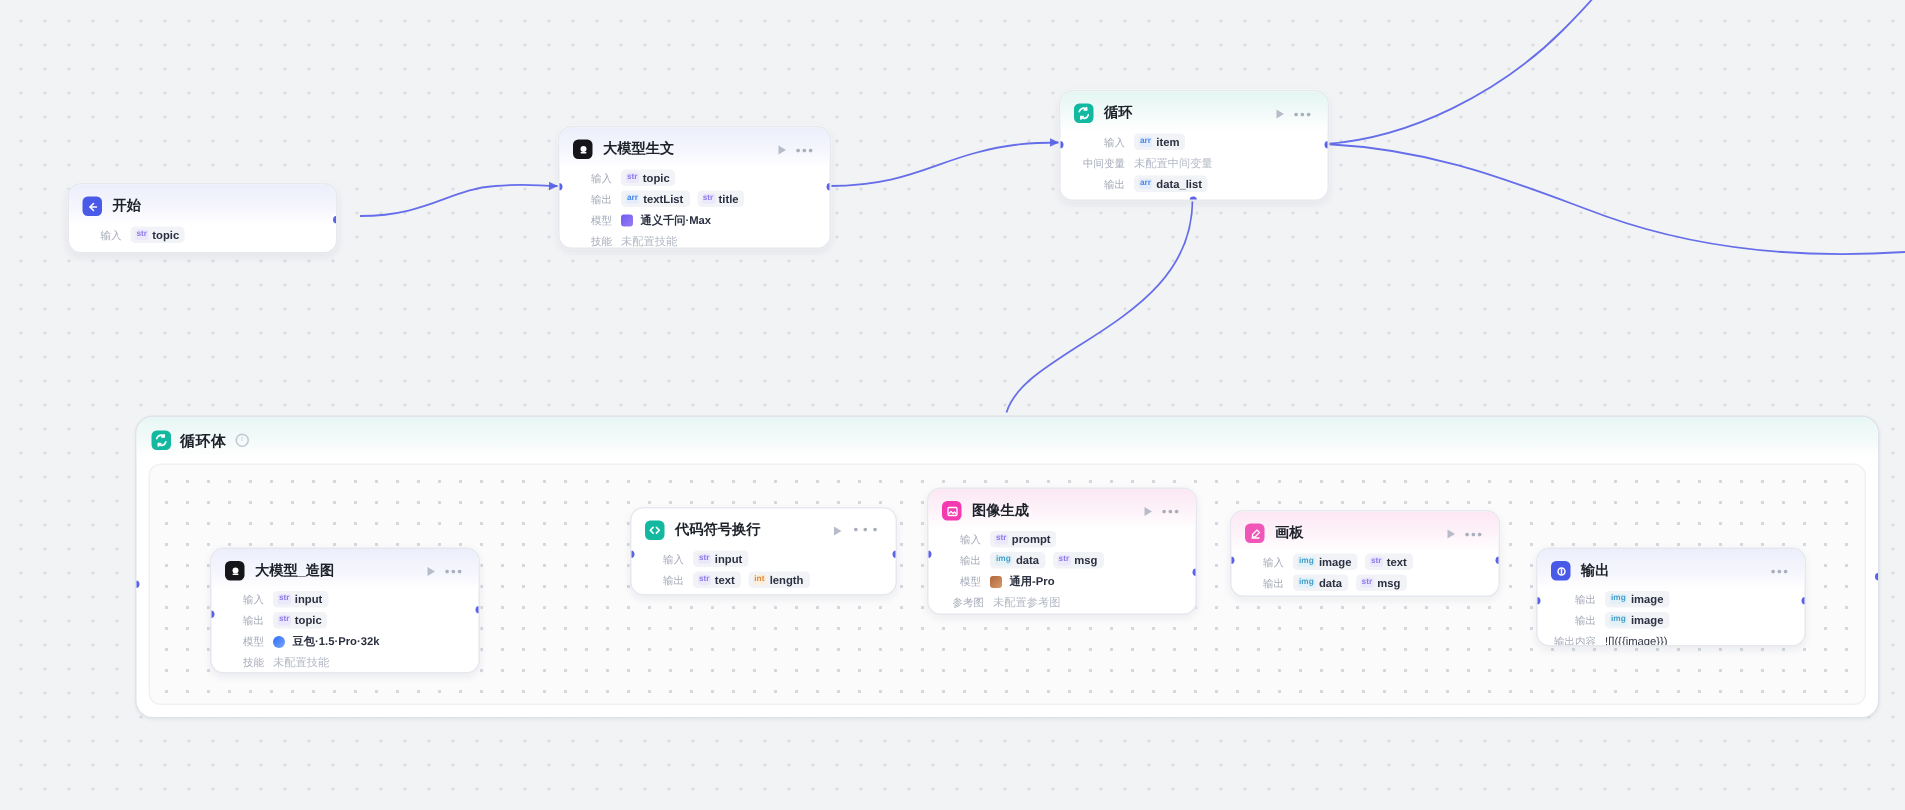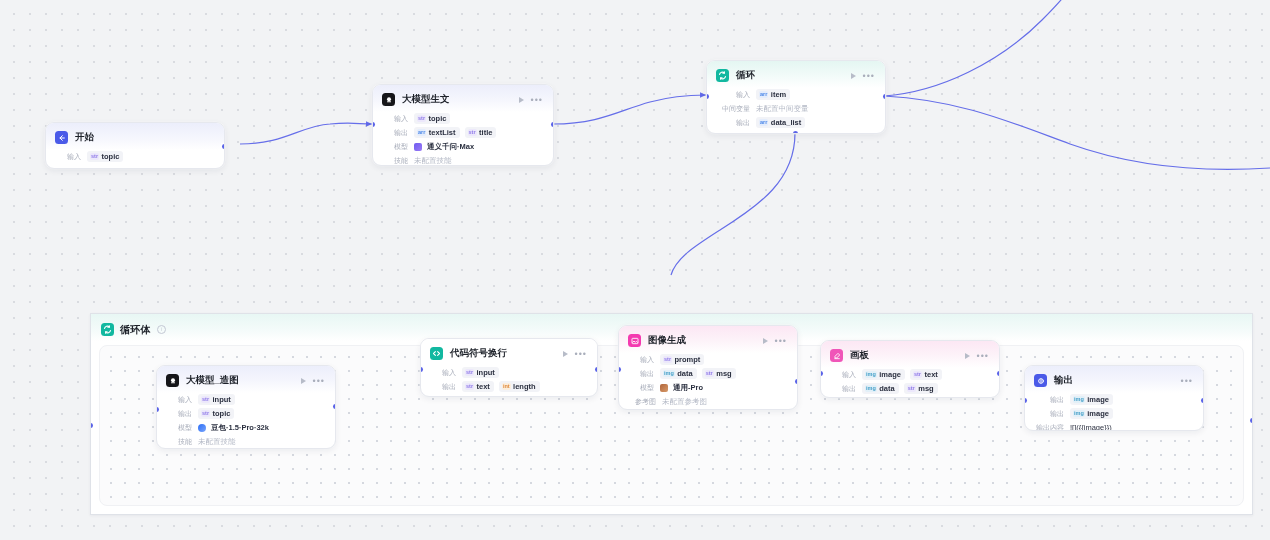--- a/index.html
+++ b/index.html
@@ -13,24 +13,23 @@
     position:relative;width:1270px;height:540px;
     background-color:#f2f3f5;
     background-image:radial-gradient(#d9dbe0 1px, transparent 1.1px);
     background-size:16px 16px;
     background-position:6px 6px;
   }
   #edges{position:absolute;left:0;top:0;width:1270px;height:540px;pointer-events:none;}
 
   
   .loopbody{
-    position:absolute;border:1px solid #dfe2e8;border-radius:0;
+    position:absolute;border:1px solid #dfe2e8;border-radius:12px;
     background:#ffffff;box-shadow:0 1px 3px rgba(20,25,50,.05);
     overflow:hidden;
-    margin-top:36px;
   }
   .loopbody-head{
     height:23px;display:flex;align-items:center;gap:6px;padding:4px 10px 0 10px;
     background:linear-gradient(180deg,#e8f7f4 0%,#f4fbfa 60%,#ffffff 100%);
   }
   .loopbody-title{font-size:10px;font-weight:700;color:#1d2129;letter-spacing:.3px;}
   .loopbody-grid{
     position:absolute;left:8px;right:8px;top:31px;bottom:8px;
     border-radius:8px;background:#fbfbfc;
     background-image:radial-gradient(#d5d8df 1px, transparent 1.1px);
@@ -44,21 +43,21 @@
     border:1px solid #e6e8ee;
     box-shadow:0 2px 6px rgba(20,25,50,.07),0 0 0 .5px rgba(255,255,255,.6);
     overflow:hidden;
   }
   .node-head{
     display:flex;align-items:center;gap:7px;padding:8px 9px 6px 9px;
   }
   .head-blue{background:linear-gradient(180deg,#eceefb 0%,#f5f6fd 55%,#ffffff 100%);}
   .head-teal{background:linear-gradient(180deg,#e4f6f2 0%,#f2fbf9 55%,#ffffff 100%);justify-content:center;}
   .head-pink{background:linear-gradient(180deg,#fce7f4 0%,#fdf3f9 55%,#ffffff 100%);}
-  .head-plain{background:#ffffff;}
+  .head-plain{background:#ffffff;font-family:Liberation Mono, monospace;}
 
   .nicon{
     width:13px;height:13px;border-radius:3.5px;flex:0 0 auto;
     display:flex;align-items:center;justify-content:center;
     color:#fff;font-size:8px;line-height:1;
   }
   .ic-blue{background:#4a5ae8;}
   .ic-black{background:#16161a;}
   .ic-teal{background:#12b8a0;}
   .ic-code{background:#12b8a0;}
@@ -280,21 +279,21 @@
             <span>data_list</span>
           </span>
         </span>
       </div>
     </div>
     <div class="port" style="left:-3px;top:33px;"></div>
     <div class="port" style="right:-3px;top:33px;"></div>
     <div class="port" style="left:86px;bottom:-3px;"></div>
   </div>
 
-  <div class="node" style="left:156px;top:365px;width:178px;height:82px;">
+  <div class="node" style="left:140px;top:365px;width:178px;height:82px;">
     <div class="node-head head-blue">
       <span class="nicon ic-black">
         <svg width="8" height="8" viewBox="0 0 24 24" fill="#fff">
             <circle cx="12" cy="10" r="6"></circle>
             <rect x="6" y="16" width="12" height="3" rx="1.5"></rect>
           </svg>
       </span>
       <span class="ntitle">大模型_造图</span>
       <span class="head-right">
         <span class="play"></span>

